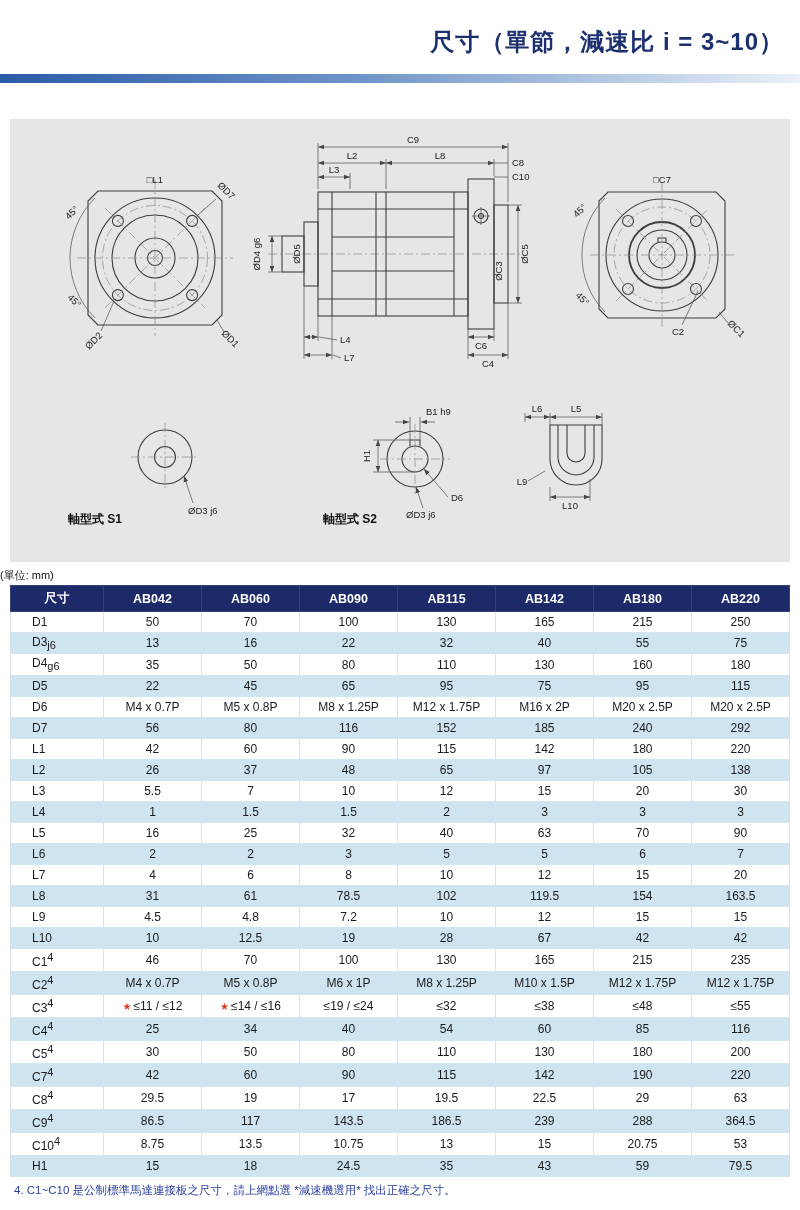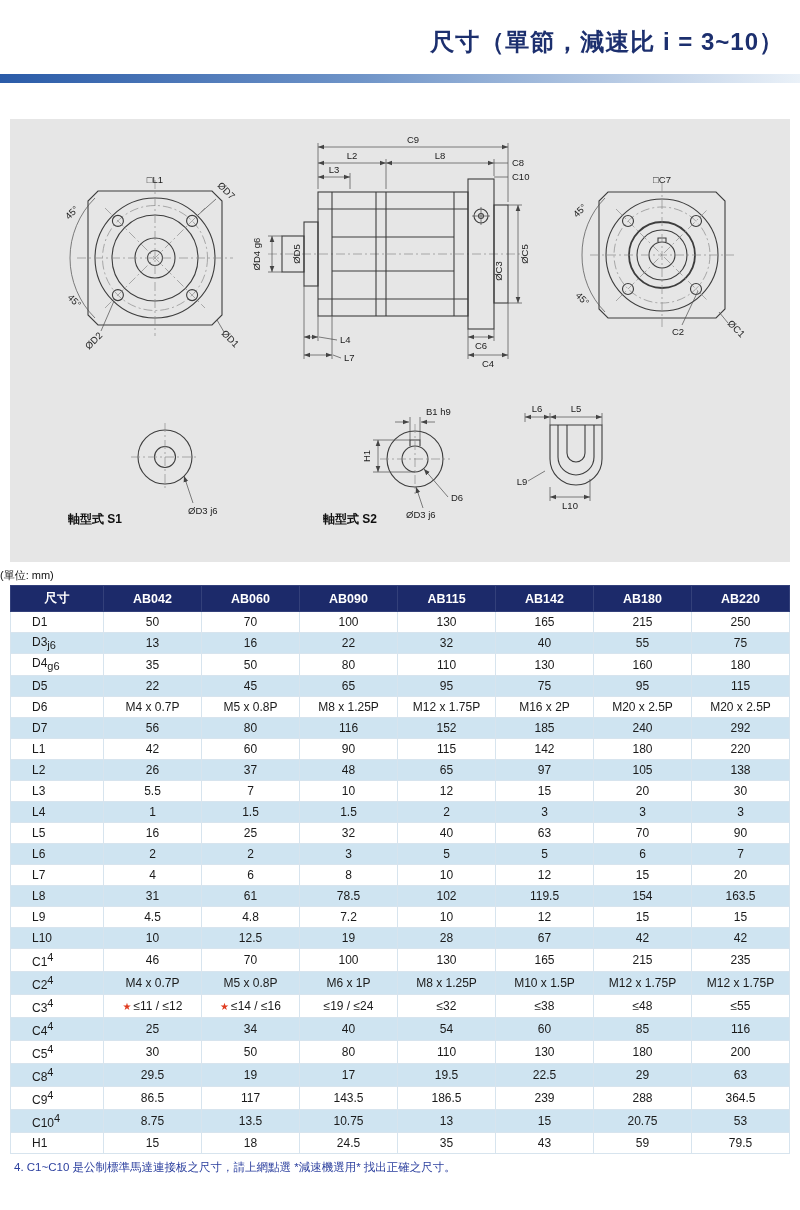--- a/index.html
+++ b/index.html
@@ -450,20 +450,30 @@
           <td class="rowlabel">C5<sup>4</sup></td>
           <td>30</td>
           <td>50</td>
           <td>80</td>
           <td>110</td>
           <td>130</td>
           <td>180</td>
           <td>200</td>
         </tr>
         <tr>
+          <td class="rowlabel">C7<sup>4</sup></td>
+          <td>42</td>
+          <td>60</td>
+          <td>90</td>
+          <td>115</td>
+          <td>142</td>
+          <td>190</td>
+          <td>220</td>
+        </tr>
+        <tr>
           <td class="rowlabel">C8<sup>4</sup></td>
           <td>29.5</td>
           <td>19</td>
           <td>17</td>
           <td>19.5</td>
           <td>22.5</td>
           <td>29</td>
           <td>63</td>
         </tr>
         <tr>

